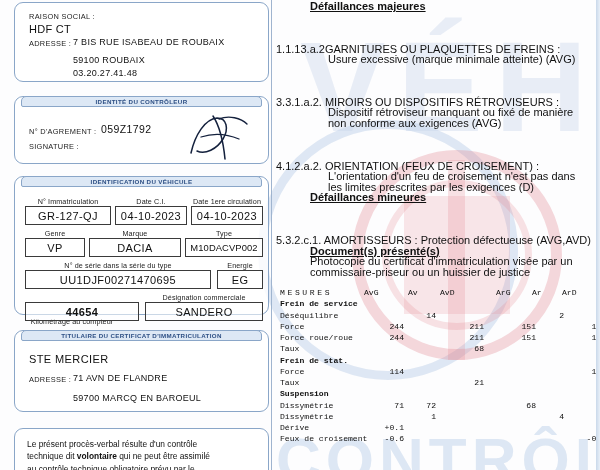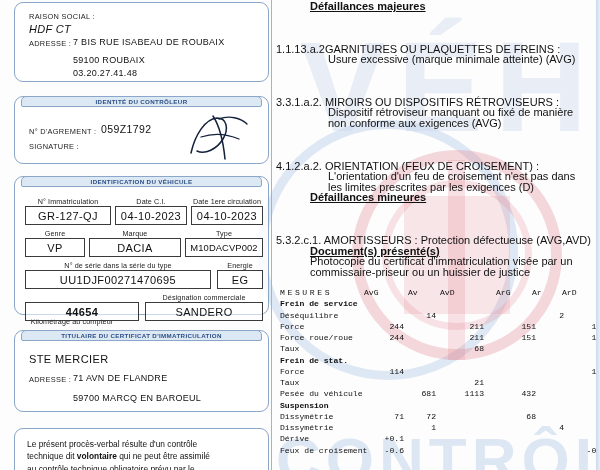--- a/index.html
+++ b/index.html
@@ -347,21 +347,21 @@
     <div class="wm-controle">CONTRÔLE</div>
   </div>
 
   <div class="divider"></div>
   <div class="right-edge"></div>
 
   <div class="col-left">
 
     <div class="card" id="card-establishment">
       <div class="est-lbl" style="left:14px; top:9px;">RAISON SOCIAL :</div>
-      <div class="est-val-big" style="left:14px; top:20px;font-style:italic;">HDF CT</div>
+      <div class="est-val-big" style="left:14px; top:20px;">HDF CT</div>
       <div class="est-lbl" style="left:14px; top:36px;">ADRESSE :</div>
       <div class="est-val" style="left:58px; top:34px;">7 BIS RUE ISABEAU DE ROUBAIX</div>
       <div class="est-val" style="left:58px; top:52px;">59100 ROUBAIX</div>
       <div class="est-val" style="left:58px; top:65px;">03.20.27.41.48</div>
     </div>
 
     <div class="card" id="card-controller">
       <div class="card-head">
         <span>IDENTITÉ DU CONTRÔLEUR</span>
       </div>
@@ -537,29 +537,20 @@
       </div>
       <div class="m-row">
         <span class="m-label">Taux</span>
         <span class="m-c c-avg"></span>
         <span class="m-c c-av"></span>
         <span class="m-c c-avd">21</span>
         <span class="m-c c-arg"></span>
         <span class="m-c c-ar"></span>
         <span class="m-c c-ard"></span>
       </div>
-      <div class="m-row">
-        <span class="m-label">Pesée du véhicule</span>
-        <span class="m-c c-avg"></span>
-        <span class="m-c c-av">681</span>
-        <span class="m-c c-avd">1113</span>
-        <span class="m-c c-arg">432</span>
-        <span class="m-c c-ar"></span>
-        <span class="m-c c-ard"></span>
-      </div>
 
       <div class="m-row bold">
         <span class="m-label">Suspension</span>
       </div>
       <div class="m-row">
         <span class="m-label">Dissymétrie</span>
         <span class="m-c c-avg">71</span>
         <span class="m-c c-av">72</span>
         <span class="m-c c-avd"></span>
         <span class="m-c c-arg">68</span>

